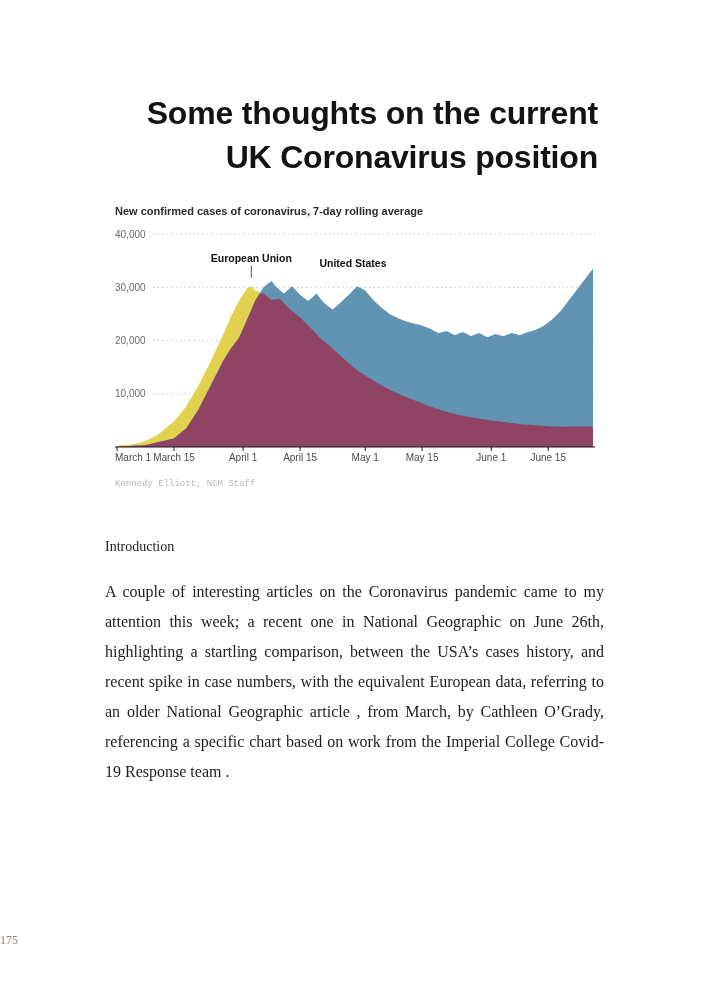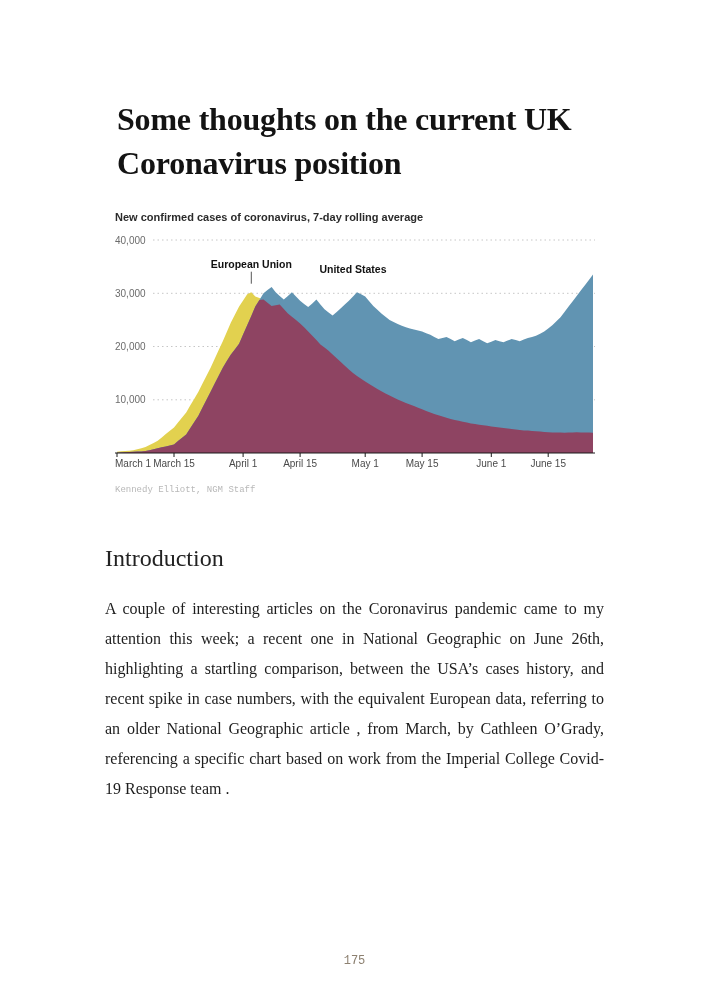--- a/index.html
+++ b/index.html
@@ -6,26 +6,26 @@
   .page{
     position:relative;
     width:709px;height:992px;
     box-sizing:border-box;
     padding:85px 105px 0 105px;
     background:#fff;
     font-family:"Liberation Serif",serif;
     overflow:hidden;
   }
   h1.title{
-    margin:12px;
-    font-family:Liberation Serif, serif;
+    margin:6px;
+    font-family:Liberation Sans, sans-serif;
     font-weight:700;
     font-size:32px;
     line-height:44px;
-    text-align:left;
+    text-align:right;
     color:#131313;
     letter-spacing:-0.2px;
   }
   figure.chart{margin:26px 0 0 10px;width:480px;}
   .chart-title{
     font-family:"Liberation Sans",sans-serif;
     font-size:11px;font-weight:700;color:#2b2b2b;
     margin-bottom:7px;
   }
   .chart svg{display:block;}
@@ -34,33 +34,33 @@
   .xlab{font-size:10px;fill:#4a4a4a;}
   .series-label{font-size:10.5px;font-weight:700;fill:#111;}
   .chart-credits{
     margin-top:8px;
     font-family:Liberation Mono, monospace;
     font-size:9px;line-height:13px;color:#b8b8b8;
   }
   h2.section-heading{
     margin:48px 0 0 0;
     font-family:"Liberation Serif",serif;
-    font-size:24px;font-weight:400;color:#222;
+    font-size:14px;font-weight:400;color:#222;
   }
   p.body-text{
     margin:22px 0 0 0;
     width:499px;
     font-size:16px;line-height:30px;color:#1d1d1d;
     text-align:justify;text-justify:inter-word;
   }
   .page-number{
-    position:absolute;bottom:24px;left:0;right:0;
-    text-align:center;
+    position:absolute;bottom:44px;left:0;right:0;
+    text-align:left;
     font-size:12px;color:#8d8171;
-    font-family:Liberation Mono, monospace;
+    font-family:Liberation Serif, serif;
   }
 </style>
 </head>
 <body>
 
 <div class="page">
 
   <h1 class="title">Some thoughts on the current UK Coronavirus position</h1>
 
   <figure class="chart">

